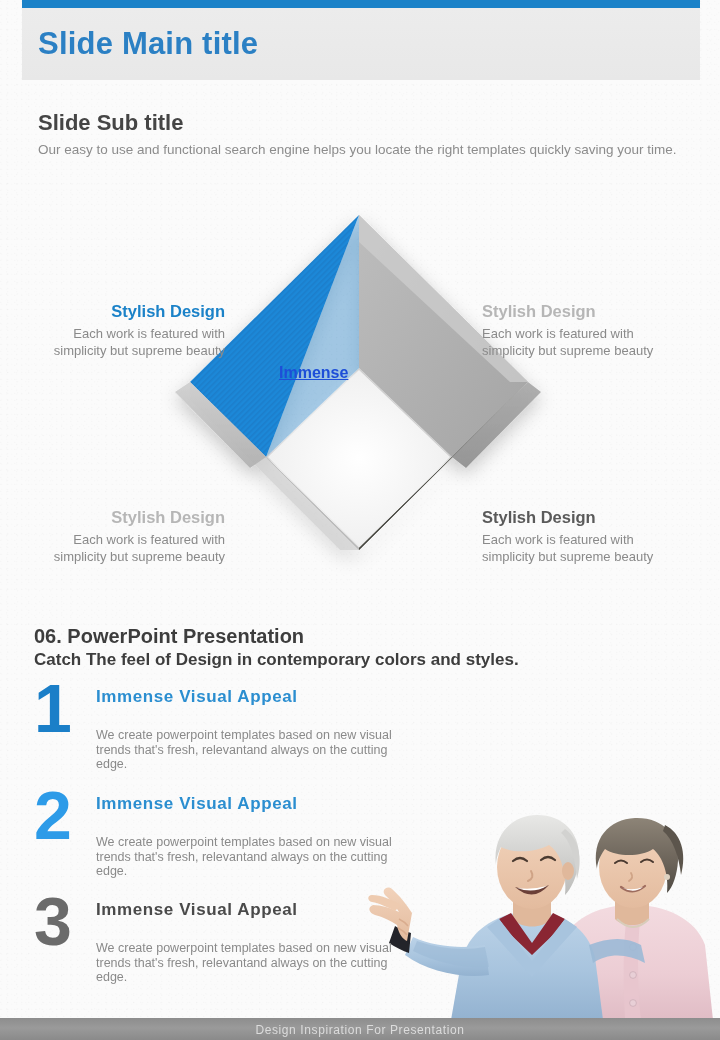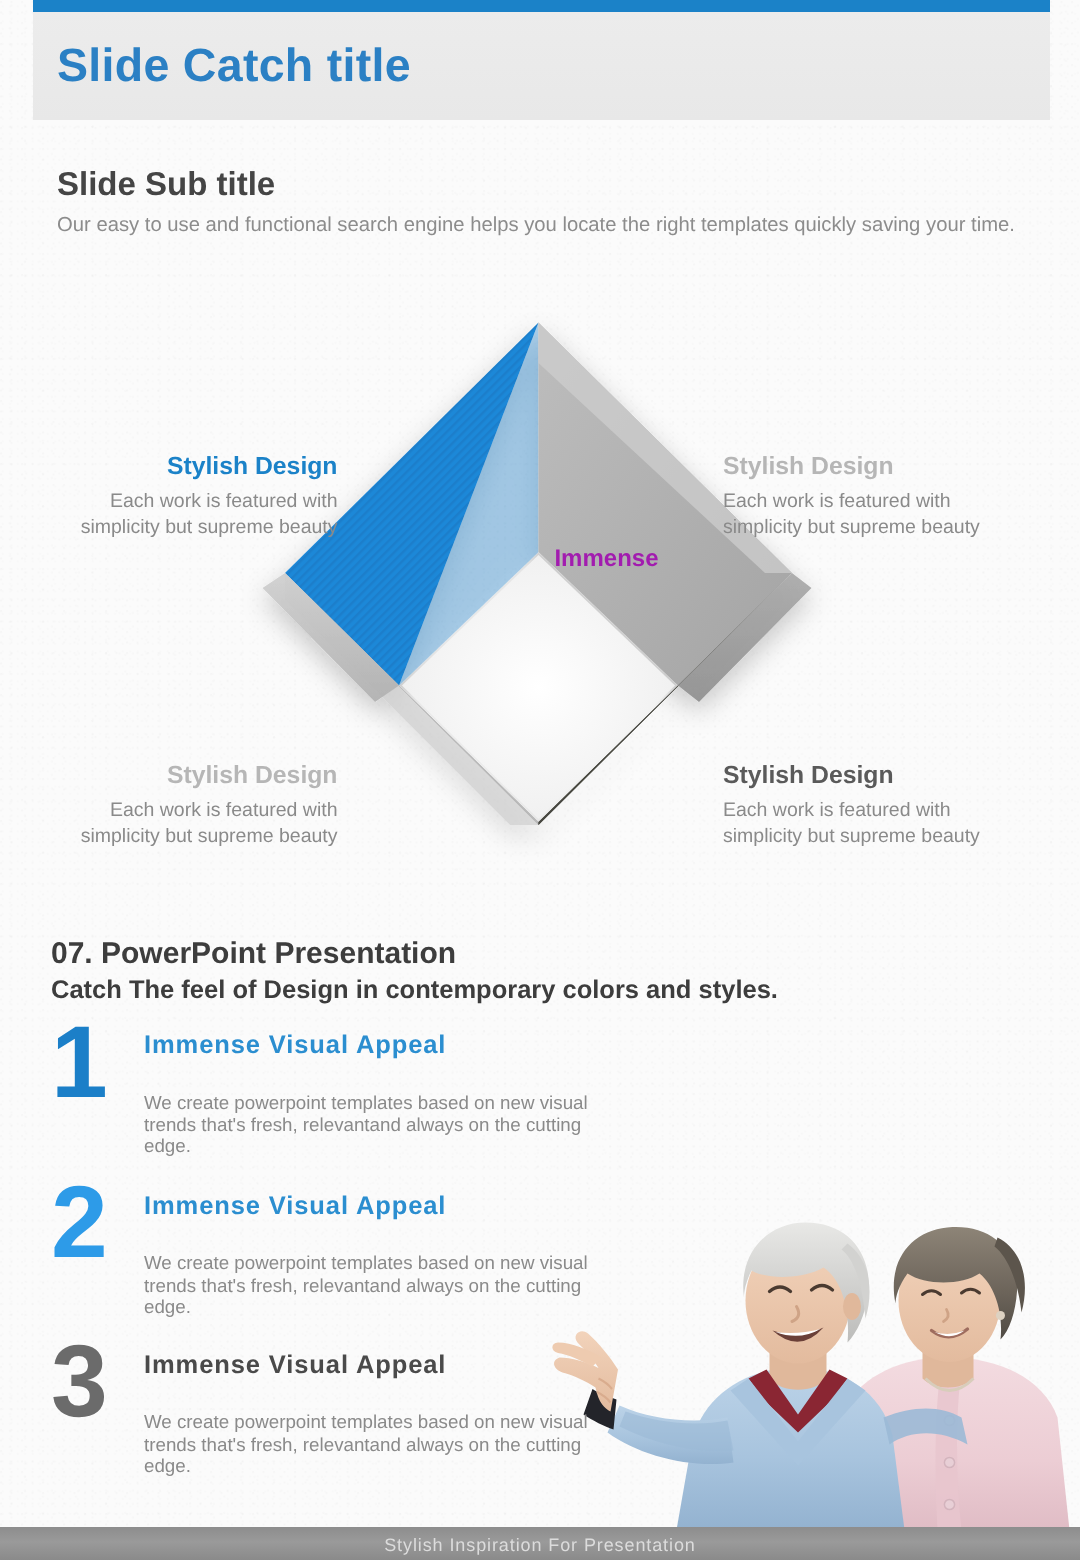--- a/index.html
+++ b/index.html
@@ -64,22 +64,22 @@
   .lbl-tl .lbl-title { color:#1b82c8; }
   .lbl-bl { left:25px;  top:458px; text-align:right; }
   .lbl-bl .lbl-title { color:#b6b6b6; }
   .lbl-tr { left:482px; top:252px; text-align:left; }
   .lbl-tr .lbl-title { color:#b6b6b6; }
   .lbl-br { left:482px; top:458px; text-align:left; }
   .lbl-br .lbl-title { color:#5a5a5a; }
 
   .center-text {
     position:absolute; left:279px; top:362px; width:160px;
-    text-align:right; font-size:16px; font-weight:bold;
-    color:#a21caf; line-height:22px; z-index:6;
+    text-align:left; font-size:16px; font-weight:bold;
+    color:#1d4ed8; line-height:22px; z-index:6;text-decoration:underline;
   }
 
   
   .sec-title {
     position:absolute; left:34px; top:625px;
     font-size:20px; font-weight:bold; color:#3d3d3d; z-index:4;
   }
   .sec-sub {
     position:absolute; left:34px; top:650px;
     font-size:17px; font-weight:bold; color:#3d3d3d; z-index:4;
@@ -123,21 +123,21 @@
     letter-spacing:0.6px; z-index:9;
   }
 </style>
 </head>
 <body>
 
 <div class="paper-texture"></div>
 
 <div class="header-bar"></div>
 <div class="header-panel"></div>
-<div class="main-title">Slide Catch title</div>
+<div class="main-title">Slide Main title</div>
 
 <div class="sub-title">Slide Sub title</div>
 <div class="sub-desc">Our easy to use and functional search engine helps you locate the right templates quickly saving your time.</div>
 
 <div class="diagram">
   <svg width="720" height="380" viewBox="0 0 720 380" xmlns="http://www.w3.org/2000/svg">
     <defs>
       <pattern id="stripeBlue" width="4" height="4" patternTransform="rotate(45)" patternUnits="userSpaceOnUse">
         <rect width="4" height="4" fill="#1e88d8"></rect>
         <rect width="1.6" height="4" fill="#1a7ecb"></rect>
@@ -214,21 +214,21 @@
 <div class="lbl lbl-bl">
   <div class="lbl-title">Stylish Design</div>
   <div class="lbl-body">Each work is featured with simplicity but supreme beauty</div>
 </div>
 
 <div class="lbl lbl-br">
   <div class="lbl-title">Stylish Design</div>
   <div class="lbl-body">Each work is featured with simplicity but supreme beauty</div>
 </div>
 
-<div class="sec-title">07. PowerPoint Presentation</div>
+<div class="sec-title">06. PowerPoint Presentation</div>
 <div class="sec-sub">Catch The feel of Design in contemporary colors and styles.</div>
 
 <div class="num-item item-1">
   <div class="num">1</div>
   <div class="txt">
     <div class="ttl">Immense  Visual  Appeal</div>
     <div class="bdy">We create powerpoint templates based on new visual trends that's fresh, relevantand always on the cutting edge.</div>
   </div>
 </div>
 
@@ -341,13 +341,13 @@
 
       <path d="M34 124 q6 3 9 7" stroke="#d9ac8e" stroke-width="1.4" fill="none"></path>
       <path d="M33 133 q6 3 9 7" stroke="#d9ac8e" stroke-width="1.4" fill="none"></path>
 
       <path d="M224 150 C244 142 262 142 276 150 L280 168 C262 158 242 158 228 168 Z" fill="#9bb9d6" opacity="0.9"></path>
     </g>
   </svg>
 </div>
 
 <div class="footer"></div>
-<div class="footer-text">Stylish Inspiration For Presentation</div>
+<div class="footer-text">Design Inspiration For Presentation</div>
 
 </body></html>

